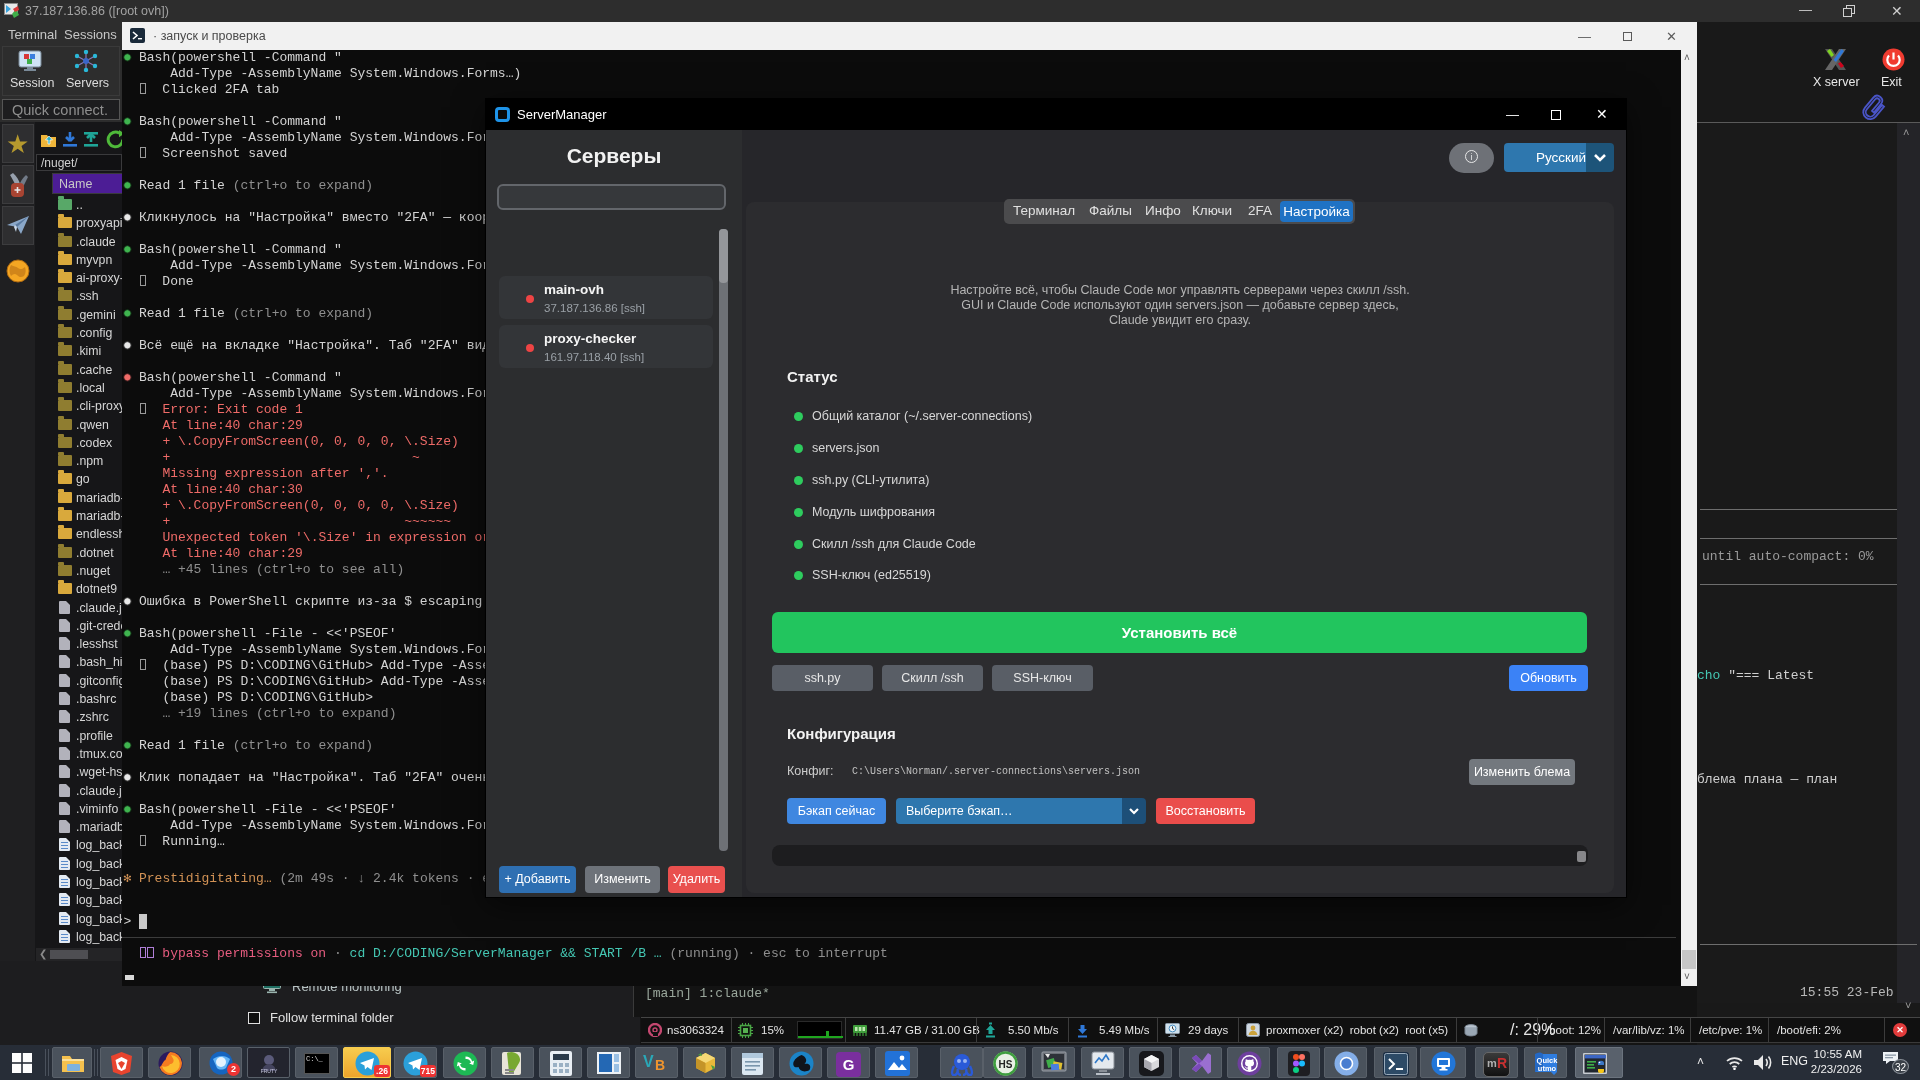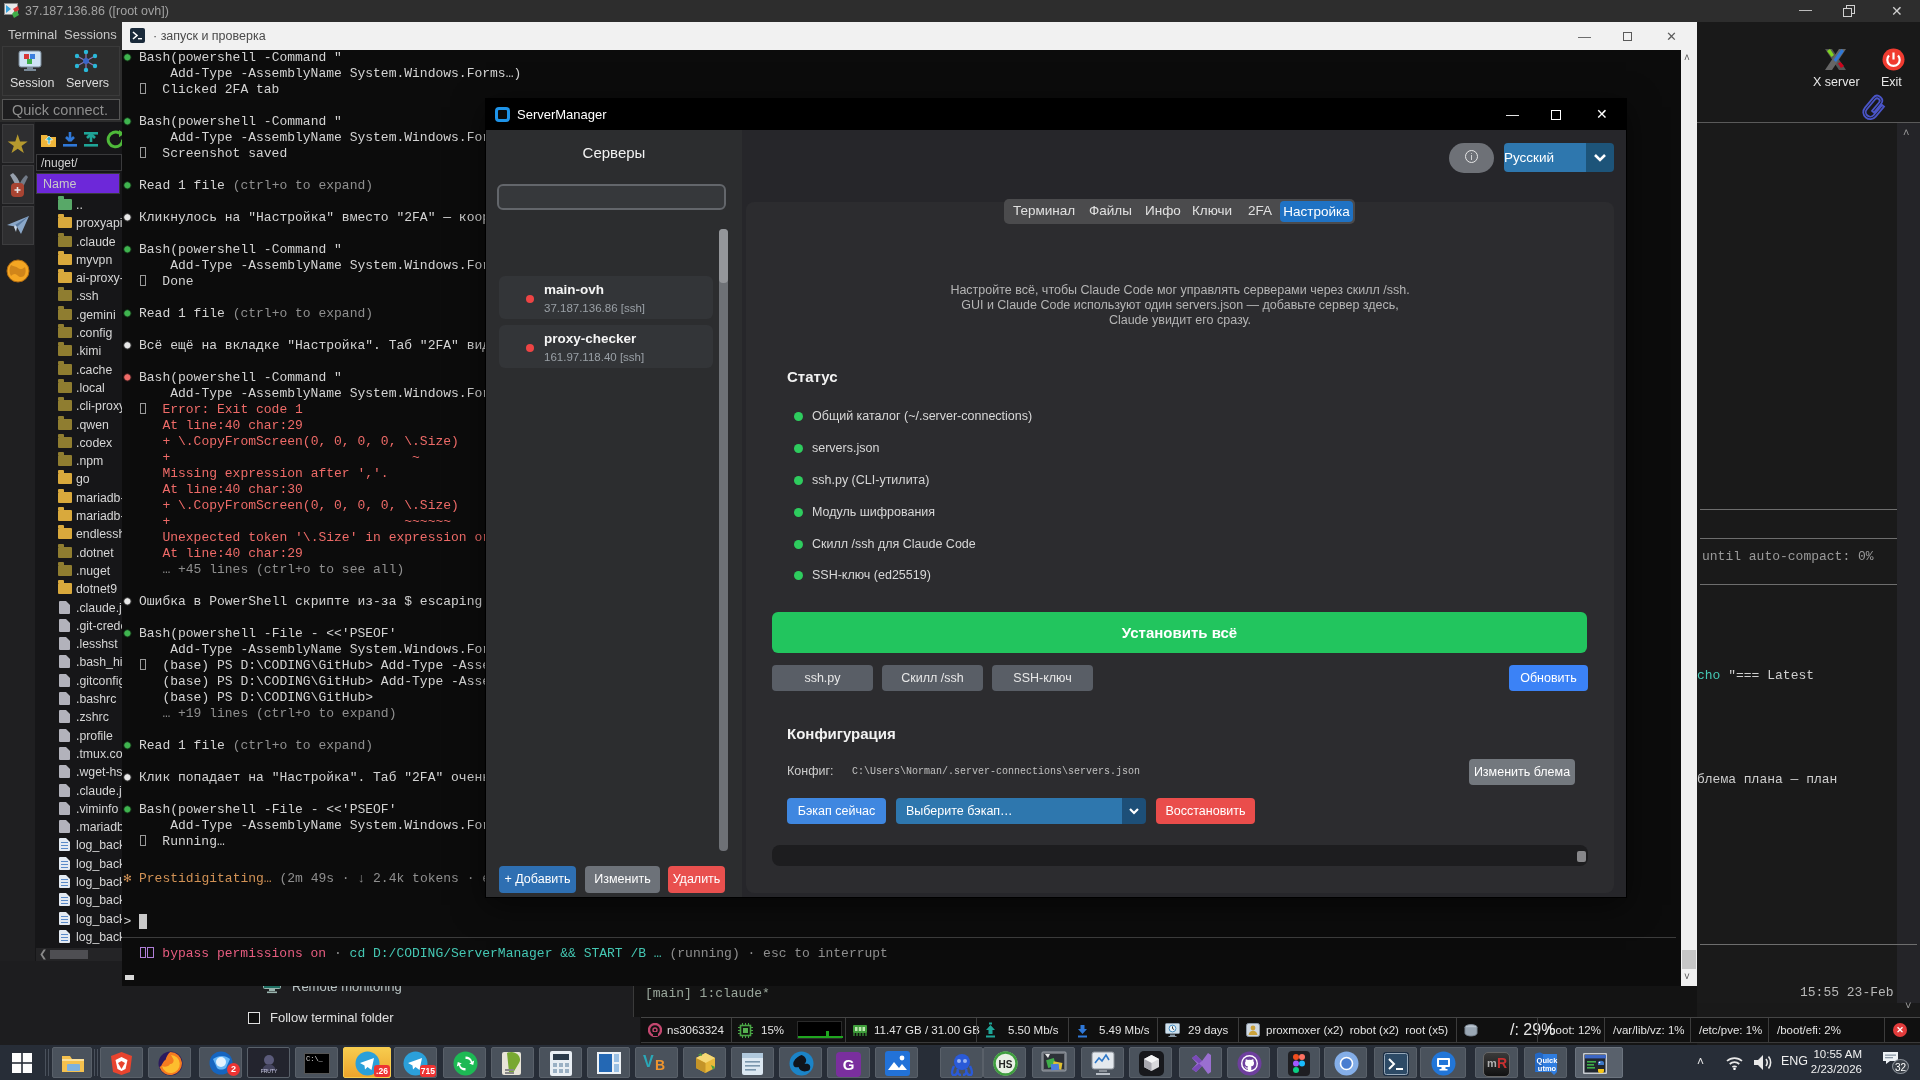--- a/index.html
+++ b/index.html
@@ -115,21 +115,21 @@
         <rect x="1" y="13" width="14" height="2.6" fill="#1fa597"></rect>
       </svg>
 <svg class="abs" style="left:71px;top:2px" width="19" height="19">
         <path d="M16.8 9.5 a7.3 7.3 0 1 1 -3.5-6.3" fill="none" stroke="#4fba3a" stroke-width="3"></path>
         <path d="M13 0 l5.5 3.5 -5.5 3.8z" fill="#4fba3a"></path>
       </svg>
 </div>
 <div class="abs" style="left:36px;top:154px;width:86px;height:17px;background:#111113;border:1px solid #3a3a3c">
  <span style="position:absolute;left:4px;top:1px;font-size:12px;color:#d0d0d0">/nuget/</span>
     </div>
-<div class="abs" style="left:36px;top:173px;width:84px;height:21px;background:#6d28d9;border:1px solid #3a3a3c">
+<div class="abs" style="left:52px;top:173px;width:84px;height:21px;background:#4c1d95;border:1px solid #3a3a3c">
  <span style="position:absolute;left:6px;top:3px;font-size:12.5px;color:#c8c8c8">Name</span>
     </div>
 <div class="abs" id="filelist" style="left:35px;top:196px;width:87px;height:752px;overflow:hidden;padding-left:23px">
 <div class="fitem"><i class="fold bG"></i>..</div>
 <div class="fitem"><i class="fold bY"></i>proxyapis</div>
 <div class="fitem"><i class="fold bO"></i>.claude</div>
 <div class="fitem"><i class="fold bY"></i>myvpn</div>
 <div class="fitem"><i class="fold bY"></i>ai-proxy-</div>
 <div class="fitem"><i class="fold bO"></i>.ssh</div>
 <div class="fitem"><i class="fold bO"></i>.gemini</div>
@@ -377,21 +377,21 @@
 <div class="abs" id="smwin" style="left:486px;top:99px;width:1140px;height:798px;background:#26262a;box-shadow:0 0 0 1px #000,0 8px 30px rgba(0,0,0,.55)">
 
  <div class="abs" style="left:0;top:0;width:1140px;height:31px;background:#000"></div>
  <div class="abs" style="left:9px;top:8px;width:15px;height:15px;border:3.5px solid #1e93e8;border-radius:4px;background:#0a0a0a"></div>
  <div class="abs" style="left:31px;top:8px;font-size:13px;color:#fff">ServerManager</div>
  <div class="abs" style="left:1020px;top:8px;font-size:13px;color:#fff">—</div>
  <div class="abs" style="left:1065px;top:11px;width:10px;height:10px;border:1.5px solid #fff"></div>
  <div class="abs" style="left:1110px;top:7px;font-size:14px;color:#fff">✕</div>
 
  <div class="abs" style="left:0;top:31px;width:256px;height:767px;background:#2c2d2f"></div>
- <div class="abs" style="left:0;top:45px;width:256px;text-align:center;font-size:15px;font-weight:normal;color:#f2f2f2">Серверы</div>
+ <div class="abs" style="left:0;top:45px;width:256px;text-align:center;font-size:21px;font-weight:bold;color:#f2f2f2">Серверы</div>
  <div class="abs" style="left:11px;top:85px;width:229px;height:26px;background:#36383b;border:2px solid #63666b;border-radius:6px"></div>
 
  <div class="abs" style="left:13px;top:177px;width:214px;height:43px;background:#333538;border-radius:6px">
    <span class="abs" style="left:27px;top:19px;width:8px;height:8px;border-radius:50%;background:#ee4444"></span>
    <span class="abs" style="left:45px;top:6px;font-size:13.5px;font-weight:bold;color:#f5f5f5">main-ovh</span>
    <span class="abs" style="left:45px;top:26px;font-size:11.5px;color:#9aa0a6">37.187.136.86 [ssh]</span>
  </div>
  <div class="abs" style="left:13px;top:226px;width:214px;height:43px;background:#333538;border-radius:6px">
    <span class="abs" style="left:27px;top:19px;width:8px;height:8px;border-radius:50%;background:#ee4444"></span>
    <span class="abs" style="left:45px;top:6px;font-size:13.5px;font-weight:bold;color:#f5f5f5">proxy-checker</span>
@@ -401,21 +401,21 @@
  <div class="abs" style="left:233px;top:130px;width:9px;height:54px;background:#94969a;border-radius:4px"></div>
 
  <div class="abs" style="left:13px;top:767px;width:77px;height:27px;background:#2e6fb2;border-radius:4px;text-align:center;font-size:12.5px;color:#fff;line-height:27px">+ Добавить</div>
  <div class="abs" style="left:99px;top:767px;width:75px;height:27px;background:#6d7279;border-radius:4px;text-align:center;font-size:12.5px;color:#fff;line-height:27px">Изменить</div>
  <div class="abs" style="left:182px;top:767px;width:57px;height:27px;background:#e9504e;border-radius:4px;text-align:center;font-size:12.5px;color:#fff;line-height:27px;overflow:hidden">Удалить</div>
 
  <div class="abs" style="left:260px;top:103px;width:868px;height:691px;background:#2c2c2f;border-radius:8px"></div>
 
  <div class="abs" style="left:963px;top:44px;width:45px;height:30px;background:#6e7177;border-radius:15px"></div>
  <div class="abs" style="left:979px;top:51px;width:13px;height:13px;border:1.5px solid #e8e8e8;border-radius:50%;text-align:center;font-size:9px;color:#e8e8e8;line-height:13px">i</div>
- <div class="abs" style="left:1018px;top:44px;width:82px;height:29px;background:#2e77ae;border-radius:4px 0 0 4px;text-align:left;font-size:13.5px;color:#fff;line-height:29px">Русский</div>
+ <div class="abs" style="left:1018px;top:44px;width:82px;height:29px;background:#2e77ae;border-radius:4px 0 0 4px;text-align:right;font-size:13.5px;color:#fff;line-height:29px">Русский</div>
  <div class="abs" style="left:1100px;top:44px;width:28px;height:29px;background:#1d5479;border-radius:0 4px 4px 0"><svg style="margin:10px 0 0 7px" width="14" height="9">
           <path d="M2 2 l5 5 5-5" stroke="#fff" stroke-width="2.6" fill="none"></path>
         </svg></div>
 
  <div class="abs" style="left:518px;top:100px;width:351px;height:25px;background:#4b4b4d;border-radius:5px"></div>
  <div class="abs" style="left:527px;top:104px;font-size:13.5px;color:#e0e0e0">Терминал</div>
  <div class="abs" style="left:603px;top:104px;font-size:13.5px;color:#e0e0e0">Файлы</div>
  <div class="abs" style="left:659px;top:104px;font-size:13.5px;color:#e0e0e0">Инфо</div>
  <div class="abs" style="left:706px;top:104px;font-size:13.5px;color:#e0e0e0">Ключи</div>
  <div class="abs" style="left:762px;top:104px;font-size:13.5px;color:#e0e0e0">2FA</div>

